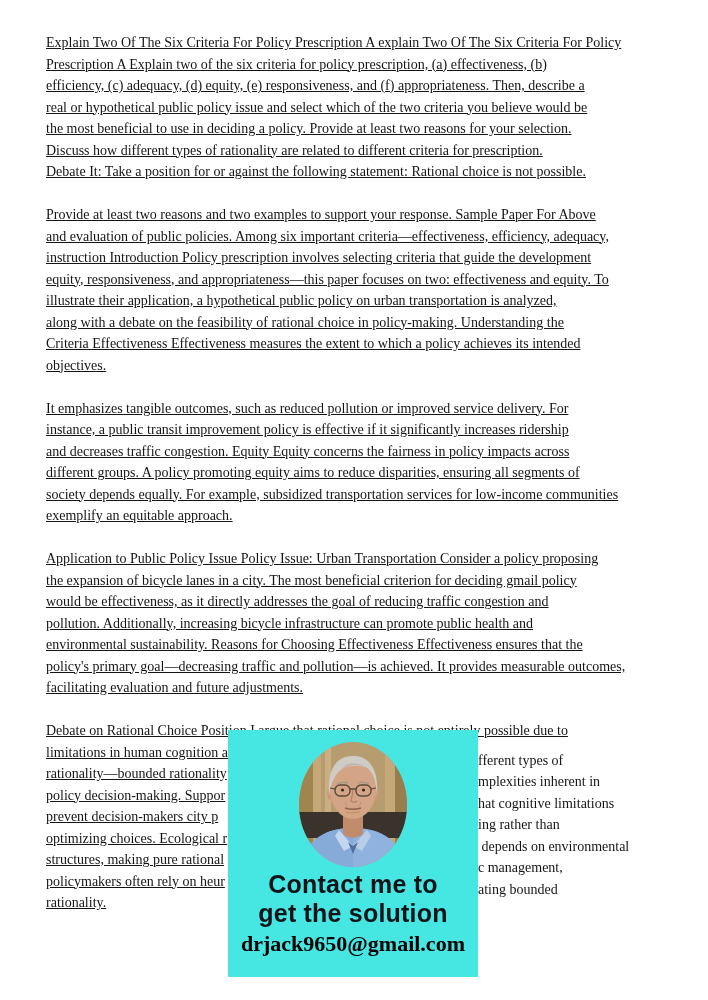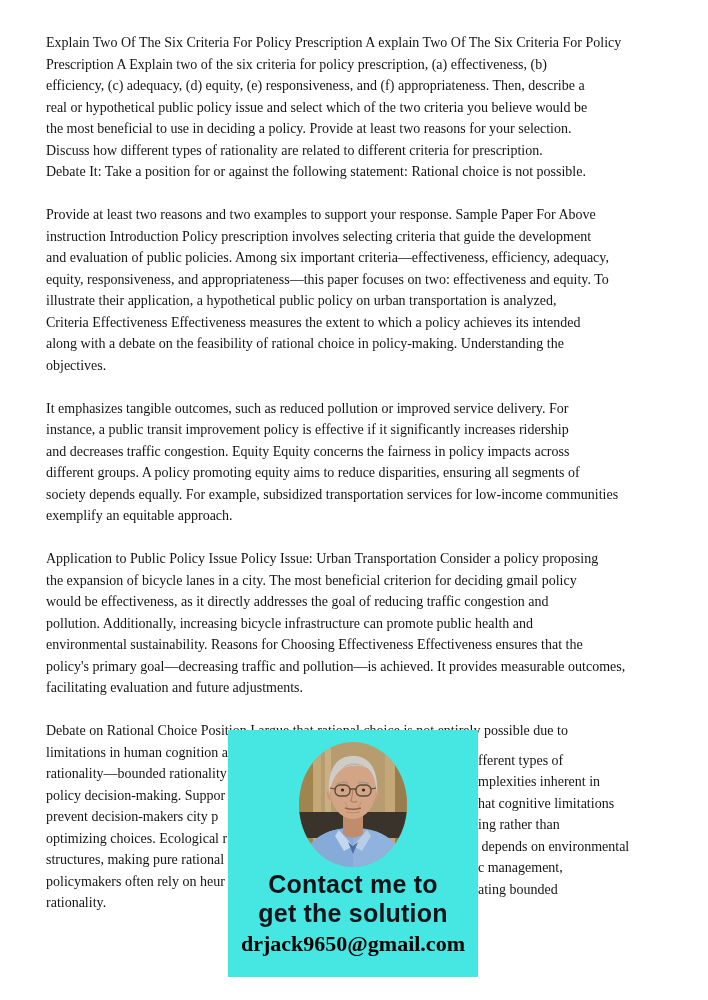--- a/index.html
+++ b/index.html
@@ -17,20 +17,21 @@
     left: 46px; top: 32px;
     width: 616px;
   }
   .para { margin: 0 0 21.5px 0; }
   .line {
     position: relative;
     height: 21.5px;
     line-height: 21.5px;
     font-size: 14px;
     white-space: nowrap;
+    text-decoration: underline;
   }
   .frag-right {
     position: absolute;
     left: 432px; top: 8px;
     white-space: nowrap;
   }
   
   #contact-overlay {
     position: absolute;
     left: 228px; top: 730px;
@@ -74,26 +75,26 @@
       <div class="line">Explain Two Of The Six Criteria For Policy Prescription A explain Two Of The Six Criteria For Policy</div>
       <div class="line">Prescription A Explain two of the six criteria for policy prescription, (a) effectiveness, (b)</div>
       <div class="line">efficiency, (c) adequacy, (d) equity, (e) responsiveness, and (f) appropriateness. Then, describe a</div>
       <div class="line">real or hypothetical public policy issue and select which of the two criteria you believe would be</div>
       <div class="line">the most beneficial to use in deciding a policy. Provide at least two reasons for your selection.</div>
       <div class="line">Discuss how different types of rationality are related to different criteria for prescription.</div>
       <div class="line">Debate It: Take a position for or against the following statement: Rational choice is not possible.</div>
     </div>
     <div class="para">
       <div class="line">Provide at least two reasons and two examples to support your response. Sample Paper For Above</div>
+      <div class="line">and evaluation of public policies. Among six important criteria—effectiveness, efficiency, adequacy,</div>
       <div class="line">instruction Introduction Policy prescription involves selecting criteria that guide the development</div>
-      <div class="line">and evaluation of public policies. Among six important criteria—effectiveness, efficiency, adequacy,</div>
       <div class="line">equity, responsiveness, and appropriateness—this paper focuses on two: effectiveness and equity. To</div>
       <div class="line">illustrate their application, a hypothetical public policy on urban transportation is analyzed,</div>
+      <div class="line">along with a debate on the feasibility of rational choice in policy-making. Understanding the</div>
       <div class="line">Criteria Effectiveness Effectiveness measures the extent to which a policy achieves its intended</div>
-      <div class="line">along with a debate on the feasibility of rational choice in policy-making. Understanding the</div>
       <div class="line">objectives.</div>
     </div>
     <div class="para">
       <div class="line">It emphasizes tangible outcomes, such as reduced pollution or improved service delivery. For</div>
       <div class="line">instance, a public transit improvement policy is effective if it significantly increases ridership</div>
       <div class="line">and decreases traffic congestion. Equity Equity concerns the fairness in policy impacts across</div>
       <div class="line">different groups. A policy promoting equity aims to reduce disparities, ensuring all segments of</div>
       <div class="line">society depends equally. For example, subsidized transportation services for low-income communities</div>
       <div class="line">exemplify an equitable approach.</div>
     </div>

